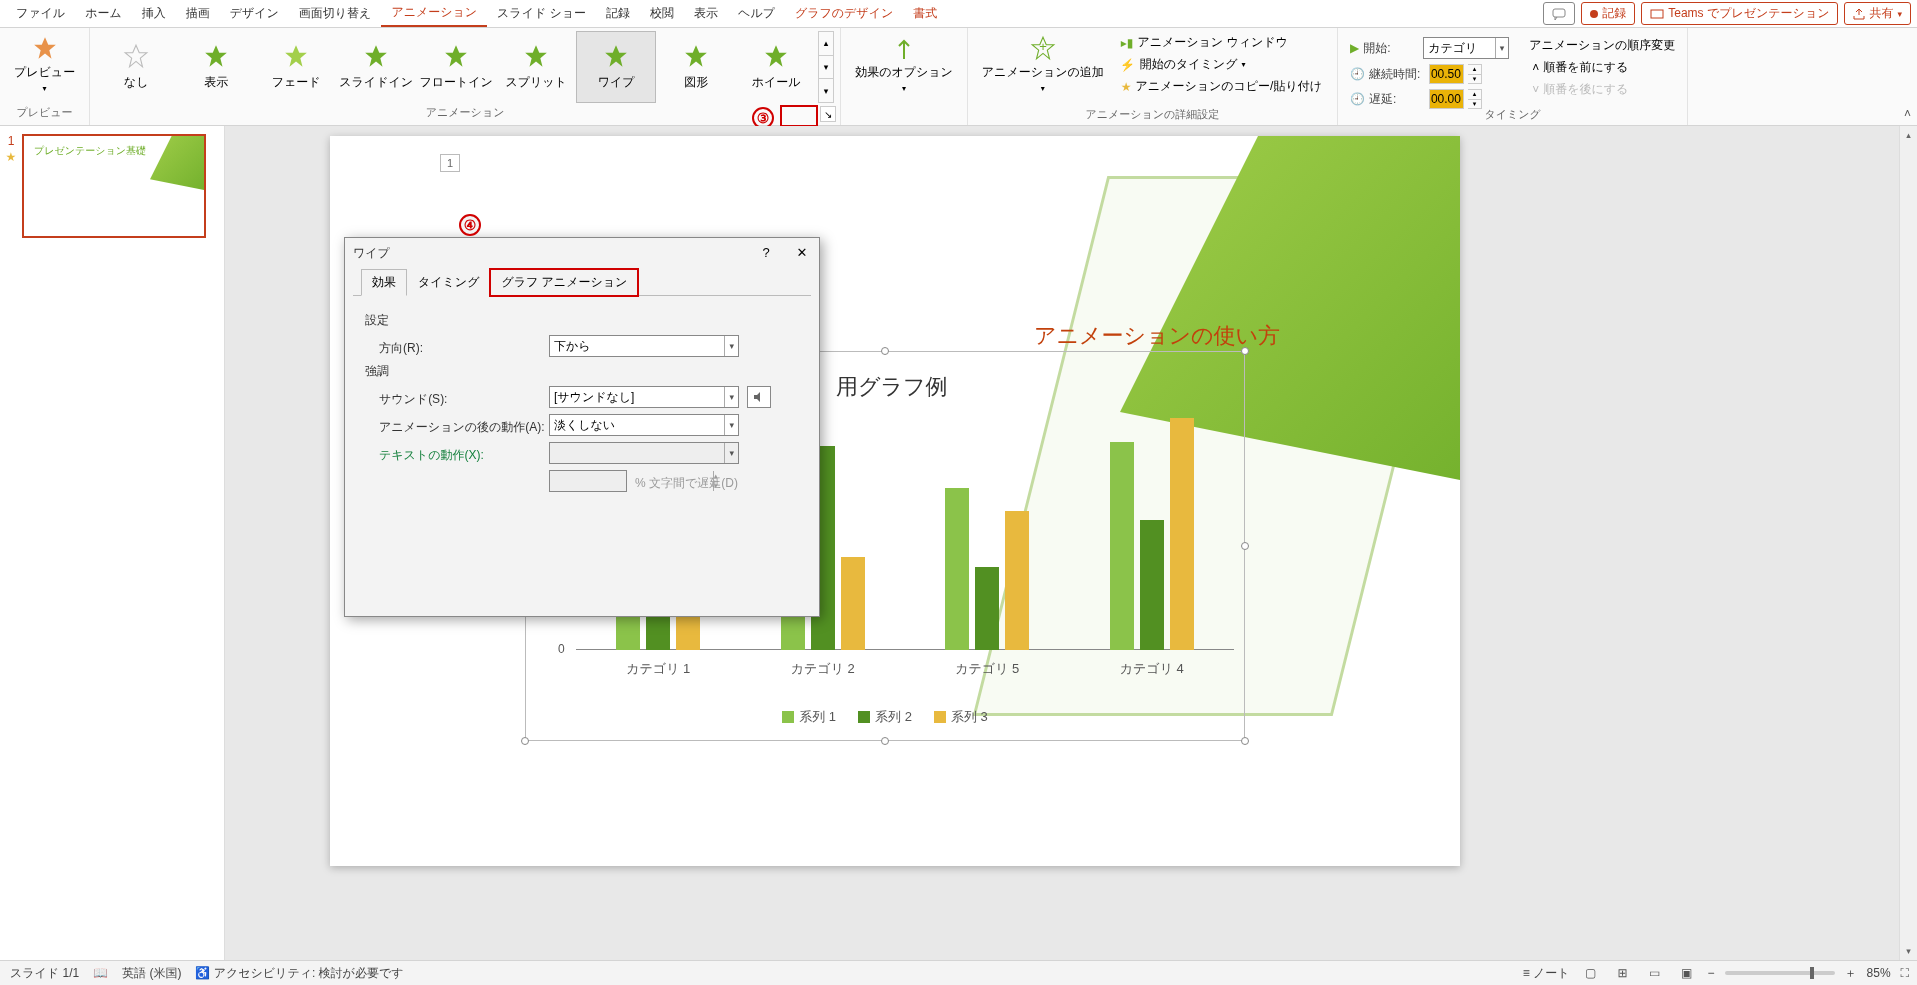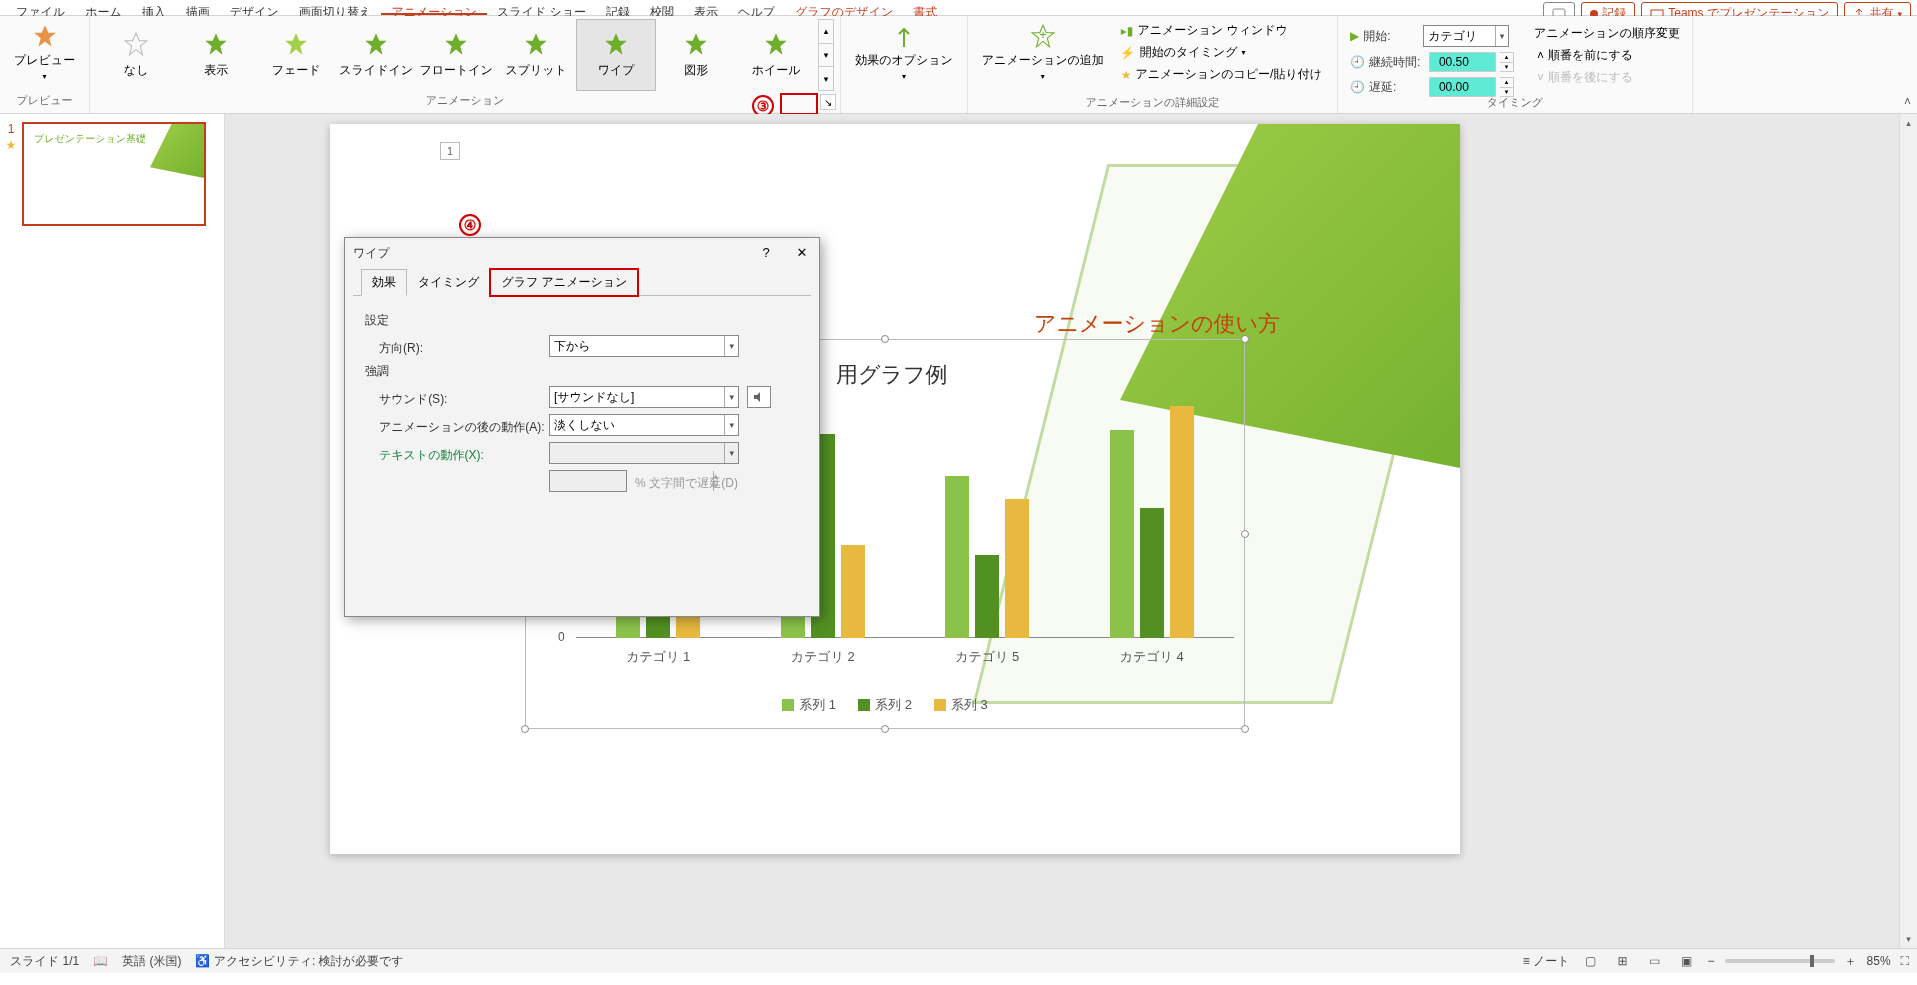--- a/index.html
+++ b/index.html
@@ -1,18 +1,18 @@
 <!DOCTYPE html>
 <html><head>
 <meta charset="utf-8">
 <style>
 *{box-sizing:border-box;margin:0;padding:0;font-family:"Yu Gothic UI","Meiryo",sans-serif;font-size:12px;user-select:none}
 body{background:#fff;overflow:hidden;width:1917px;height:985px;position:relative}
 
-.tabbar{display:flex;height:16px;padding:0 6px;border-bottom:1px solid #d4d4d4;position:relative}
+.tabbar{display:flex;align-items:center;height:28px;padding:0 6px;border-bottom:1px solid #d4d4d4;position:relative}
 .tab{padding:4px 10px;cursor:pointer;color:#333}
 .tab.active{color:#c43e1c;border-bottom:2px solid #c43e1c}
 .tab.ctx{color:#c43e1c}
 .rhs{position:absolute;right:6px;top:2px;display:flex;gap:6px}
 .pill{border:1px solid #c43e1c;color:#c43e1c;border-radius:3px;padding:2px 8px;display:flex;align-items:center;gap:4px;cursor:pointer}
 .pill.gray{border-color:#888;color:#555}
 
 .ribbon{height:98px;border-bottom:1px solid #d4d4d4;display:flex;position:relative;background:#fafafa}
 .group{border-right:1px solid #e3e3e3;display:flex;flex-direction:column;align-items:center;padding:3px 6px 0;position:relative}
 .group-label{font-size:11px;color:#666;padding:2px 0 3px}
@@ -21,21 +21,21 @@
 .gal-item{display:flex;flex-direction:column;align-items:center;justify-content:center;width:80px;height:72px;cursor:pointer;gap:5px}
 .gal-item.sel{background:#e5e5e5;border:1px solid #bbb}
 .star{width:26px;height:26px}
 .gal-scroll{display:flex;flex-direction:column;width:16px;height:72px;border:1px solid #ccc;margin-left:2px}
 .gal-scroll div{flex:1;display:flex;align-items:center;justify-content:center;font-size:9px;cursor:pointer}
 .gal-scroll div+div{border-top:1px solid #ccc}
 .adv-col{display:flex;flex-direction:column;justify-content:center;gap:3px;padding:2px 6px}
 .adv-row{display:flex;align-items:center;gap:4px;cursor:pointer;padding:1px 3px;white-space:nowrap}
 .tm-row{display:flex;align-items:center;gap:4px;padding:1px 0}
 .tm-lbl{min-width:56px;color:#444}
-.tm-in{width:67px;height:20px;border:1px solid #ccc;padding:0 9px;background:#5eead4}
+.tm-in{width:35px;height:20px;border:1px solid #ccc;padding:0 1px;background:#eab308}
 .spin{display:flex;flex-direction:column;width:14px;border:1px solid #ccc;border-left:0;height:20px}
 .spin div{flex:1;display:flex;align-items:center;justify-content:center;font-size:7px;cursor:pointer}
 .spin div+div{border-top:1px solid #ccc}
 .dlaunch{position:absolute;right:4px;bottom:3px;width:16px;height:16px;border:1px solid #ccc;display:flex;align-items:center;justify-content:center;font-size:10px;cursor:pointer;background:#fff}
 .callout3{position:absolute;right:22px;bottom:-2px;width:38px;height:22px;border:2px solid #d00000}
 .badge3{position:absolute;right:66px;bottom:-4px;width:22px;height:22px;border:2px solid #d00000;border-radius:50%;color:#d00000;font-weight:bold;display:flex;align-items:center;justify-content:center;font-size:14px}
 .collapse{position:absolute;right:6px;bottom:4px;font-size:12px;cursor:pointer;color:#555}
 
 .ws{display:flex;height:834px}
 .thumbs{width:225px;background:#fff;border-right:1px solid #ddd;padding:8px 4px}

